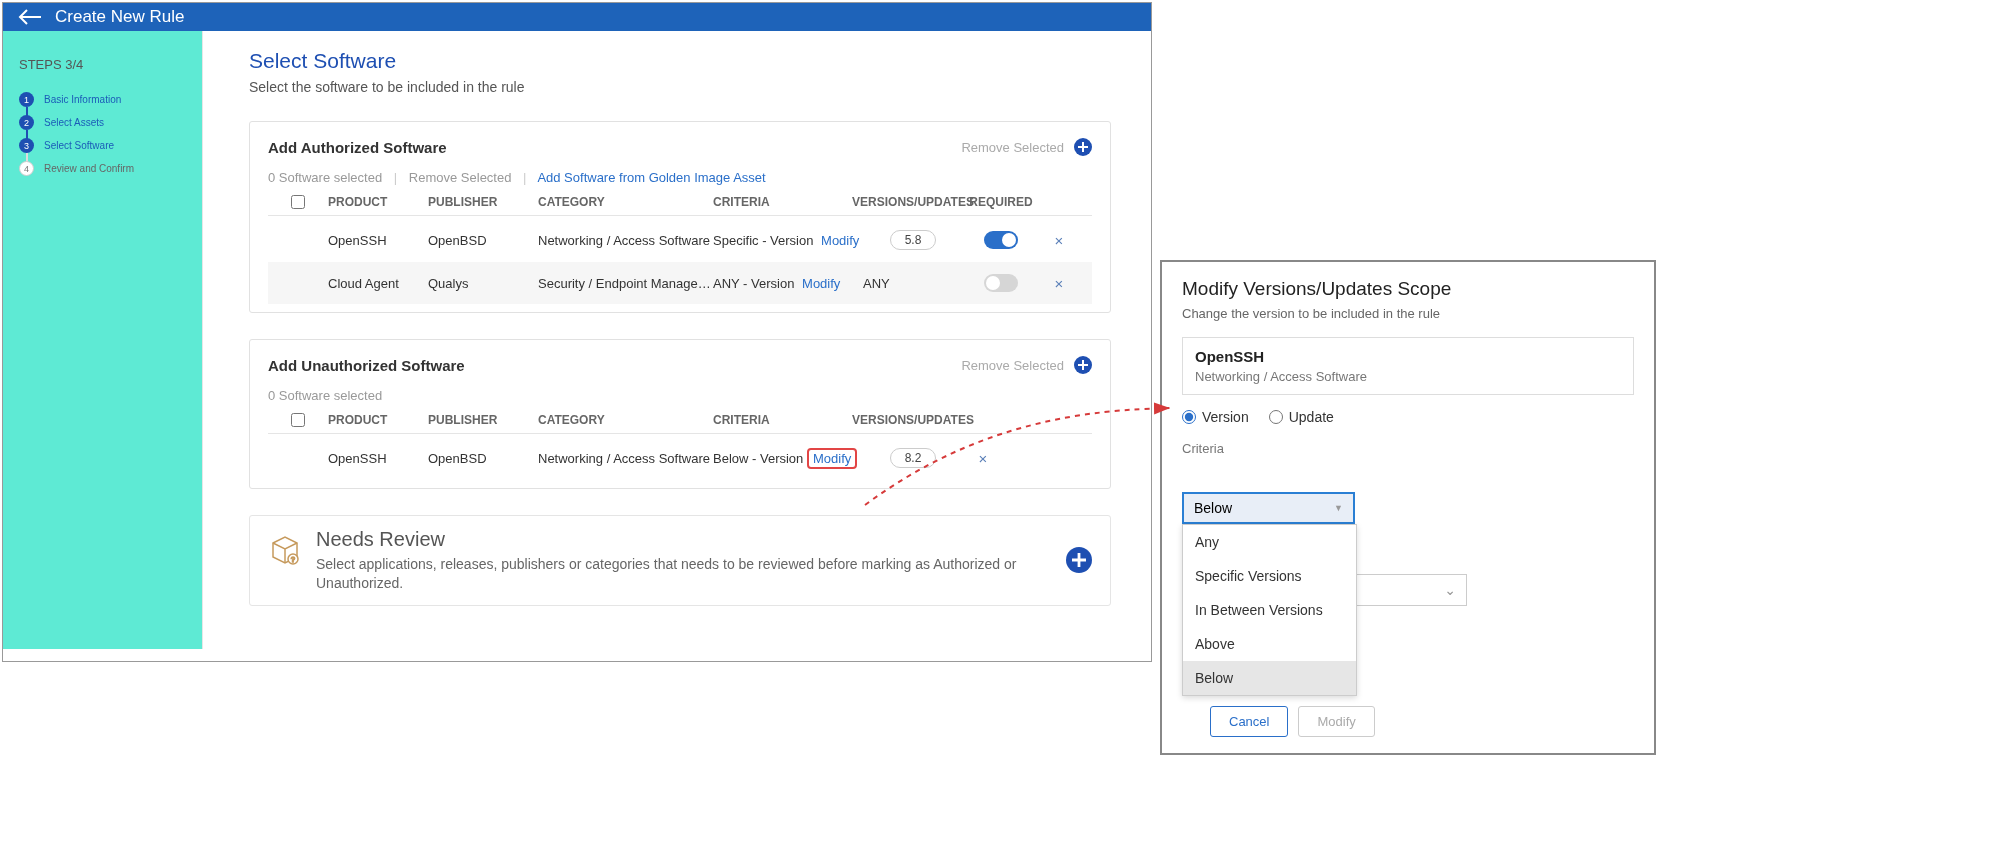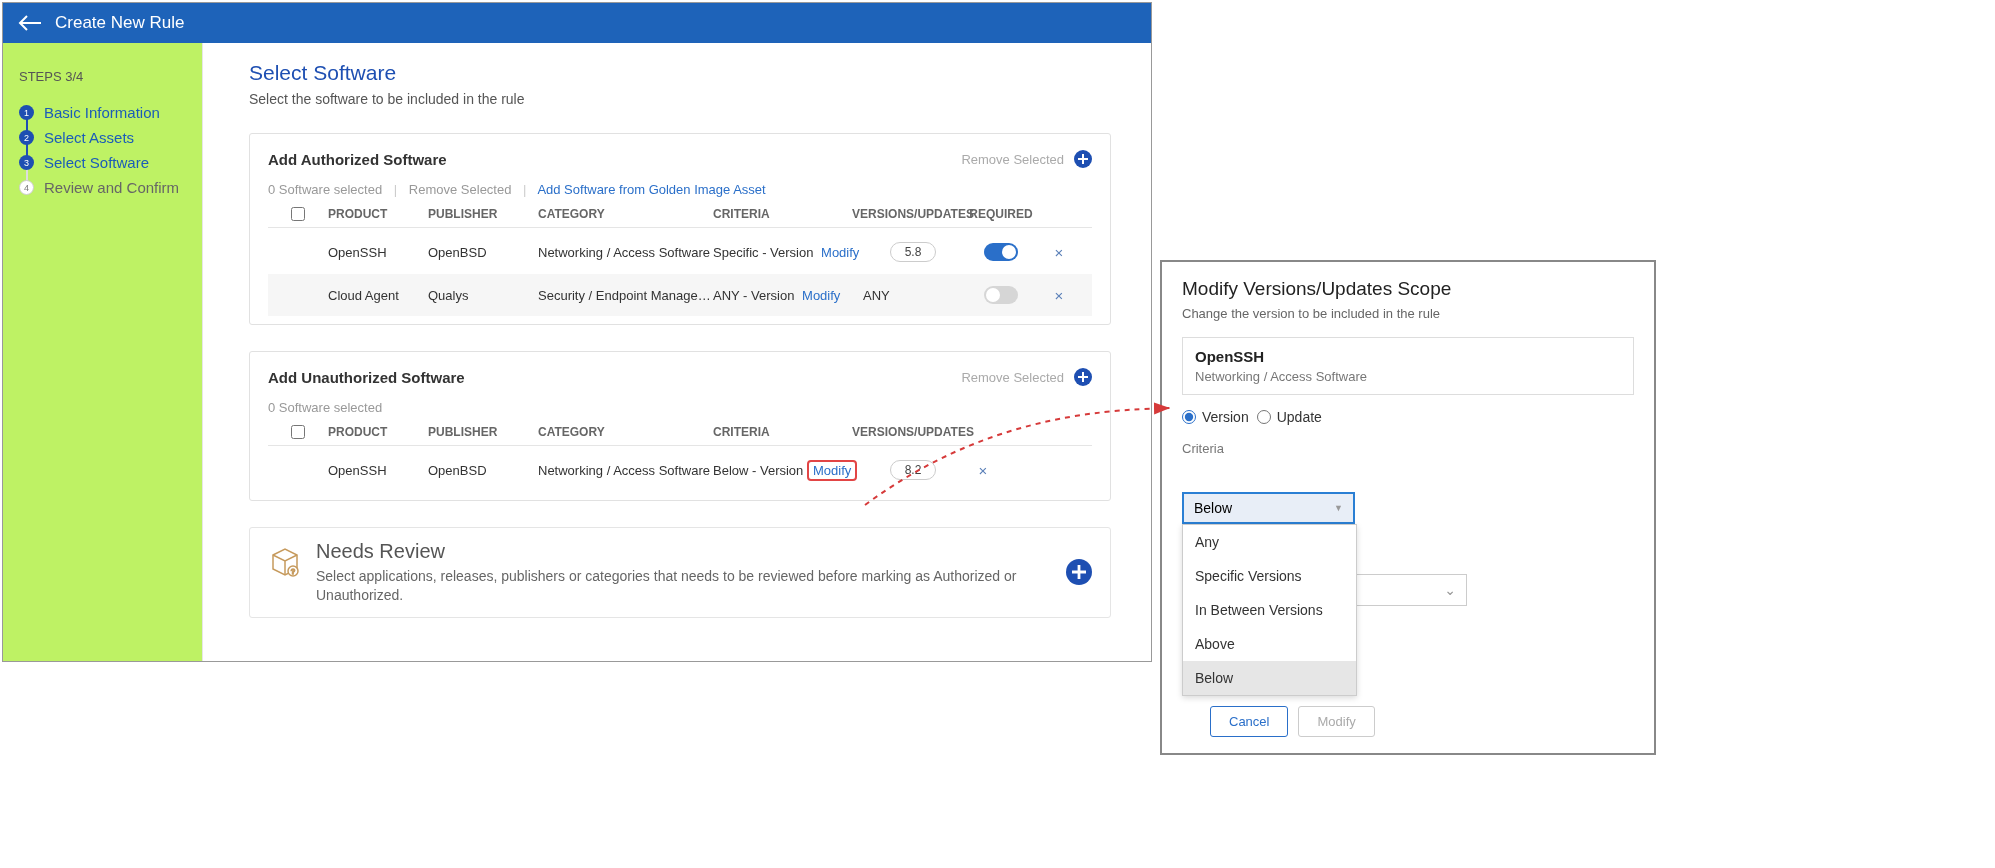--- a/index.html
+++ b/index.html
@@ -1,29 +1,29 @@
 <!DOCTYPE html>
 <html><head>
 <meta charset="utf-8">
 <style>
 * { box-sizing: border-box; margin: 0; padding: 0; font-family: Arial, Helvetica, sans-serif; }
 body { background: #fff; position: relative; width: 1995px; height: 868px; }
 .app-frame { position: absolute; left: 2px; top: 2px; width: 1150px; height: 660px; border: 1px solid #999; background: #fff; }
-.titlebar { background: #1e63b9; height: 40px; display: flex; align-items: center; padding: 0 14px; color: #fff; }
+.titlebar { background: #1e63b9; height: 28px; display: flex; align-items: center; padding: 0 14px; color: #fff; }
 .titlebar .back { margin-right: 14px; display: flex; align-items: center; }
 .titlebar .title { font-size: 17px; font-weight: 400; }
 .body { display: flex; height: calc(100% - 40px); }
-.sidebar { width: 200px; background: #bef264; border-right: 1px solid #e6e6e6; padding: 26px 12px 12px 16px; }
+.sidebar { width: 200px; background: #5eead4; border-right: 1px solid #e6e6e6; padding: 26px 12px 12px 16px; }
 .sidebar .steps-label { font-size: 13px; color: #555; margin-bottom: 20px; }
 .step { display: flex; align-items: center; margin-bottom: 8px; position: relative; }
 .step-num { width: 15px; height: 15px; border-radius: 50%; background: #1e4fb2; color: #fff; font-size: 9px; display: flex; align-items: center; justify-content: center; margin-right: 10px; z-index: 1; }
 .step-num.pending { background: #fff; color: #777; border: 1px solid #ccc; }
 .step-line { position: absolute; left: 7px; top: 15px; height: 18px; width: 2px; background: #1e4fb2; }
 .step-line.pending { background: #ddd; }
-.step-label { font-size: 15px; color: #1b5cb8; }
+.step-label { font-size: 10px; color: #1b5cb8; }
 .step-label.pending { color: #666; }
 .main { flex: 1; padding: 18px 40px 16px 46px; overflow: hidden; }
 .main h1 { font-size: 21px; color: #1e4fb2; font-weight: 500; margin-bottom: 6px; }
 .main .subtitle { font-size: 14px; color: #555; margin-bottom: 26px; }
 .card { border: 1px solid #e1e1e1; border-radius: 3px; margin-bottom: 26px; padding: 16px 18px 8px 18px; }
 .card-header { display: flex; justify-content: space-between; align-items: center; margin-bottom: 14px; }
 .card-header .card-title { font-size: 15px; font-weight: 600; color: #333; }
 .card-header .right { display: flex; align-items: center; gap: 10px;}
 .remove-sel { font-size: 13px; color: #aaa; }
 .plus-btn { width: 18px; height: 18px; border-radius: 50%; background: #1e4fb2; color: #fff; display: flex; align-items: center; justify-content: center; font-size: 16px; line-height: 1; }
@@ -60,21 +60,21 @@
 
 .dash-path { position: absolute; z-index: 3; }
 
 
 .popup { position: absolute; left: 1160px; top: 260px; width: 496px; border: 2px solid #888; background: #fff; padding: 16px 20px 16px 20px; }
 .popup h2 { font-size: 19px; font-weight: 500; color: #222; margin-bottom: 6px; }
 .popup .sub { font-size: 13px; color: #666; margin-bottom: 16px; }
 .popup .soft-box { border: 1px solid #ddd; padding: 10px 12px; margin-bottom: 14px; }
 .popup .soft-box .name { font-size: 15px; font-weight: 600; color: #222; margin-bottom: 4px; }
 .popup .soft-box .cat { font-size: 13px; color: #777; }
-.popup .radio-row { display: flex; gap: 8px; margin-bottom: 16px; align-items:center; }
+.popup .radio-row { display: flex; gap: 20px; margin-bottom: 16px; align-items:center; }
 .popup .radio-row label { font-size: 14px; color: #333; display:flex; align-items:center; gap:6px;}
 .popup .field-label { font-size: 13px; color: #777; margin-bottom: 4px; }
 .popup .dd { position: relative; width: 173px; margin-top: 36px; }
 .popup .dd-btn { width: 100%; border: 2px solid #2a7fd4; background: #e8eef7; padding: 6px 10px; font-size: 14px; text-align: left; display: flex; align-items:center; justify-content:space-between; }
 .popup .dd-btn .car { font-size: 9px; color: #999; }
 .popup .dd-menu { position: absolute; left: 0; top: 100%; width: 175px; background: #fff; border: 1px solid #ccc; z-index: 5; box-shadow: 0 2px 6px rgba(0,0,0,.15);}
 .popup .dd-menu .opt { padding: 9px 12px; font-size: 14px; color: #333; }
 .popup .dd-menu .opt.sel { background: #e6e6e6; }
 .popup .second-select { width: 285px; border: 1px solid #ccc; padding: 7px 10px; font-size: 14px; margin-top: 50px; display:flex; justify-content:flex-end; color:#999; }
 .popup .btns { margin-top: 100px; display: flex; gap: 10px; padding-left: 28px; }

